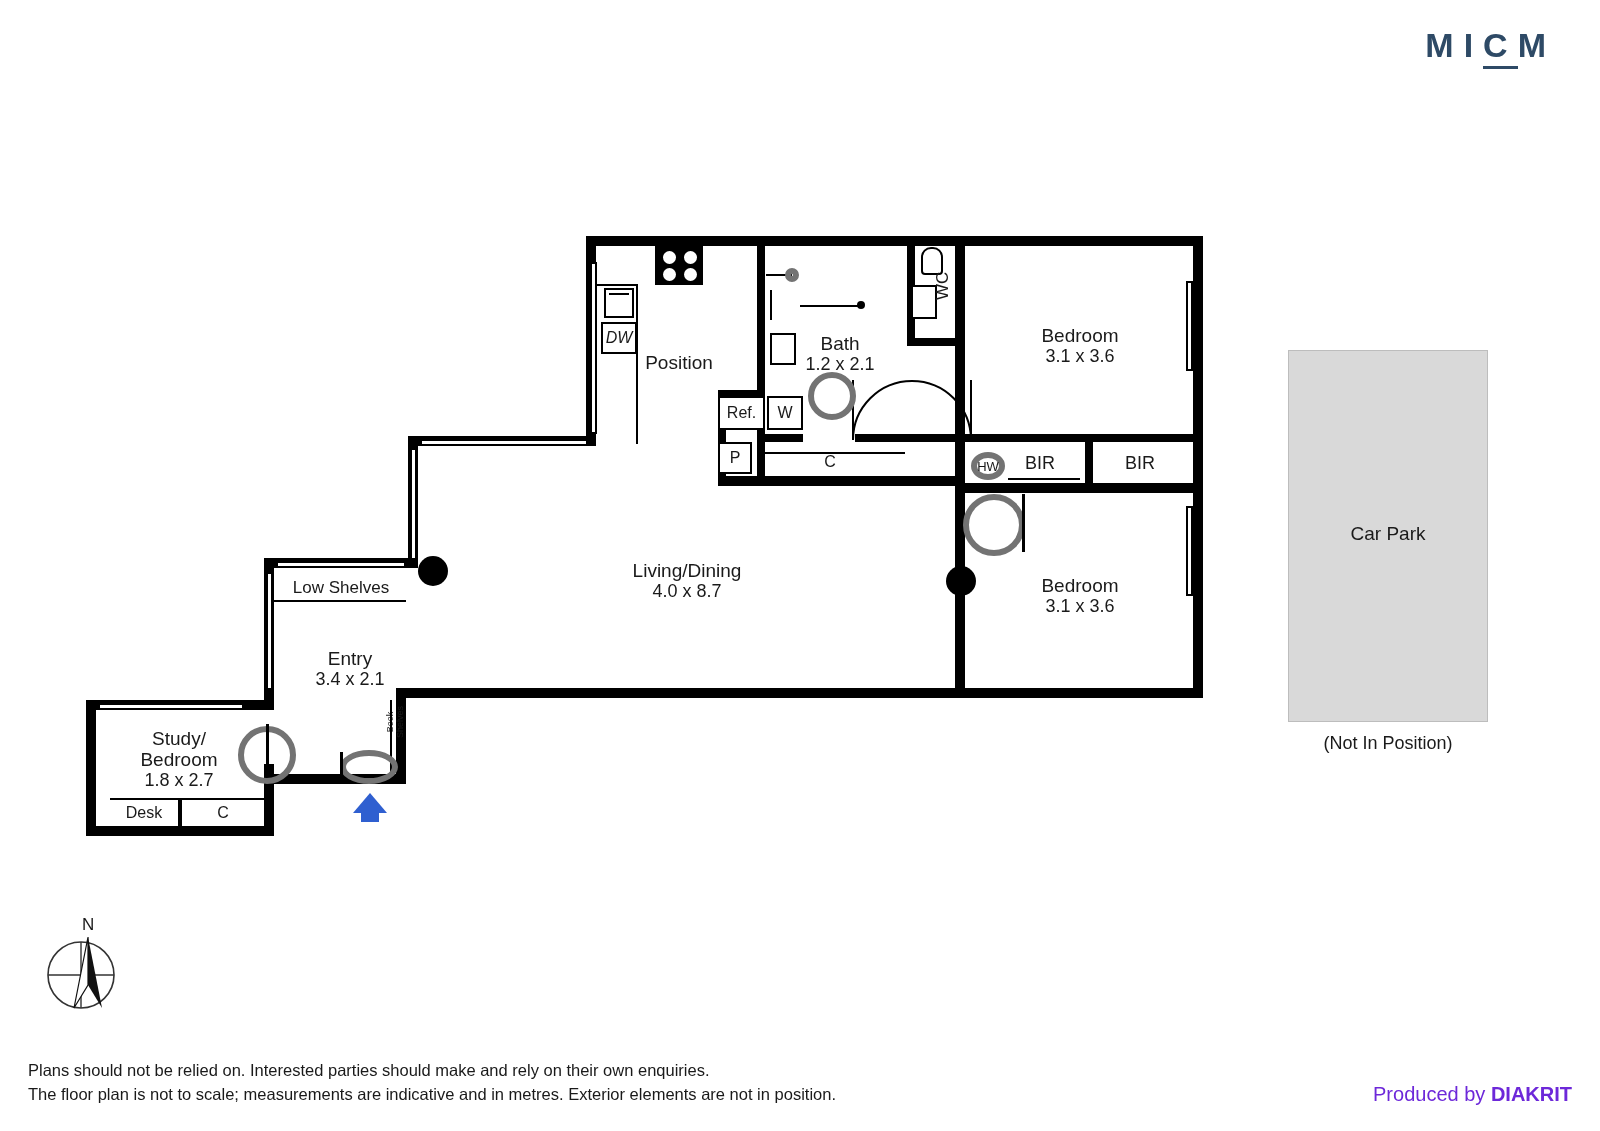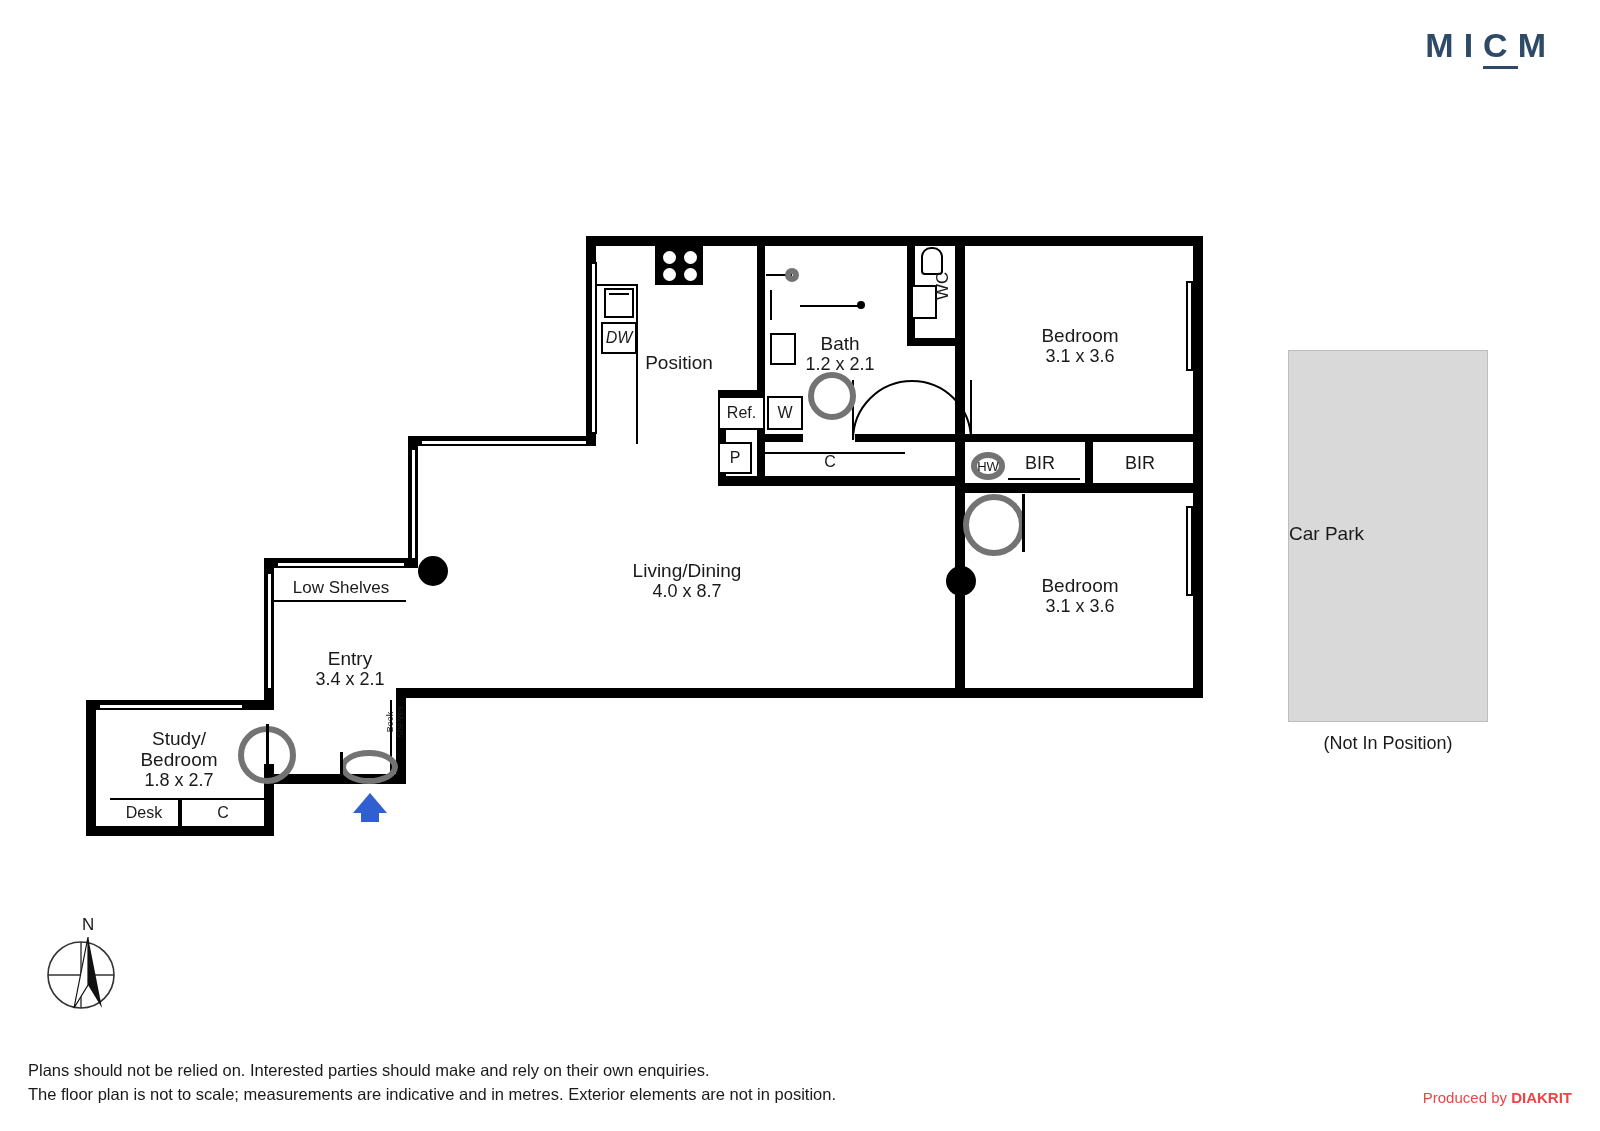--- a/index.html
+++ b/index.html
@@ -101,21 +101,21 @@
   
   .carpark {
     position: absolute;
     background: #d9d9d9;
     border: 1px solid #bdbdbd;
     box-sizing: border-box;
   }
   .carpark-label {
     position: absolute;
     font-size: 19px;
-    text-align: left;
+    text-align: center;
     width: 100%;
     top: 172px;
   }
   .notinposition {
     position: absolute;
     font-size: 18px;
     text-align: center;
   }
 
   
@@ -139,22 +139,22 @@
     left: 28px;
     bottom: 25px;
     font-size: 16.5px;
     line-height: 24px;
     color: #1a1a1a;
   }
   .produced {
     position: absolute;
     right: 28px;
     bottom: 25px;
-    font-size: 15px;
-    color: #ef4444;
+    font-size: 20px;
+    color: #6d28d9;
   }
   .produced b { font-weight: bold; }
 
   
   .entry-arrow {
     position: absolute;
     width: 0; height: 0;
   }
 </style>
 </head>

